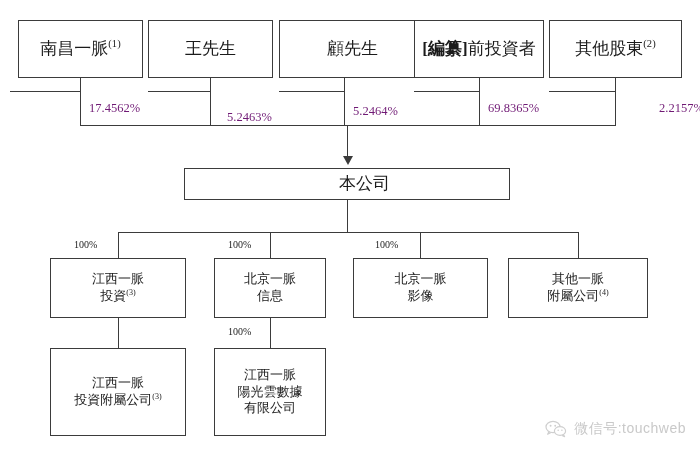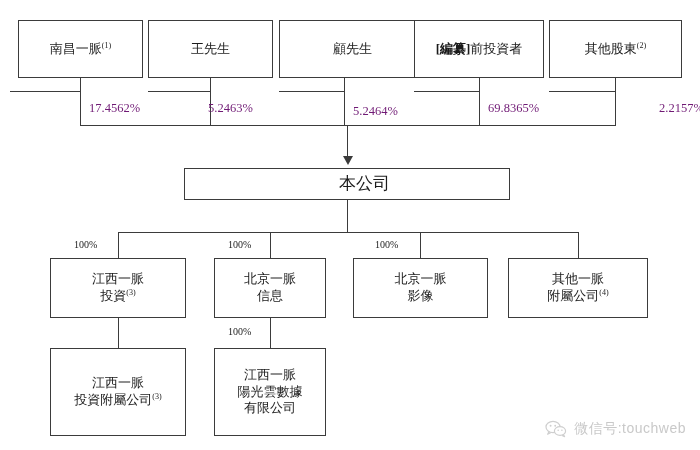--- a/index.html
+++ b/index.html
@@ -66,21 +66,21 @@
   .arrow {
     position: absolute;
     width: 0;
     height: 0;
     border-left: 5px solid transparent;
     border-right: 5px solid transparent;
     border-top: 9px solid #3b3b3b;
   }
 
   
-  .top-box   { height: 58px; font-size: 13px; }
+  .top-box   { height: 58px; font-size: 17px; }
   .sub-box   { height: 60px; font-size: 13px; }
   .leaf-box  { height: 88px; font-size: 13px; }
   .company-box { font-size: 17px; padding-left: 35px; }
 
   .pct-cell {
     position: absolute;
     box-sizing: border-box;
     font-size: 12.5px;
     display: flex;
     align-items: center;
@@ -145,21 +145,21 @@
   <div class="vline" style="left:210px; top:91px; height:34px;"></div>
   <div class="vline" style="left:344px; top:91px; height:34px;"></div>
   <div class="vline" style="left:479px; top:91px; height:34px;"></div>
   <div class="vline" style="left:615px; top:91px; height:34px;"></div>
 
   <div class="hline" style="left:80px; top:125px; width:536px;"></div>
 
   <div class="pct-cell" style="left:81px;  top:91px; width:128px; height:34px;">
     <span>17.4562%</span>
   </div>
-  <div class="pct-cell" style="left:200px; top:91px; width:132px; height:34px;">
+  <div class="pct-cell" style="left:219px; top:91px; width:132px; height:34px;align-items:flex-end;">
     <span>5.2463%</span>
   </div>
   <div class="pct-cell" style="left:345px; top:94px; width:133px; height:34px;">
     <span>5.2464%</span>
   </div>
   <div class="pct-cell" style="left:480px; top:91px; width:134px; height:34px;">
     <span>69.8365%</span>
   </div>
   <div class="pct-cell" style="left:616px; top:91px; width:80px; height:34px;margin-left:35px;">
     <span>2.2157%</span>

